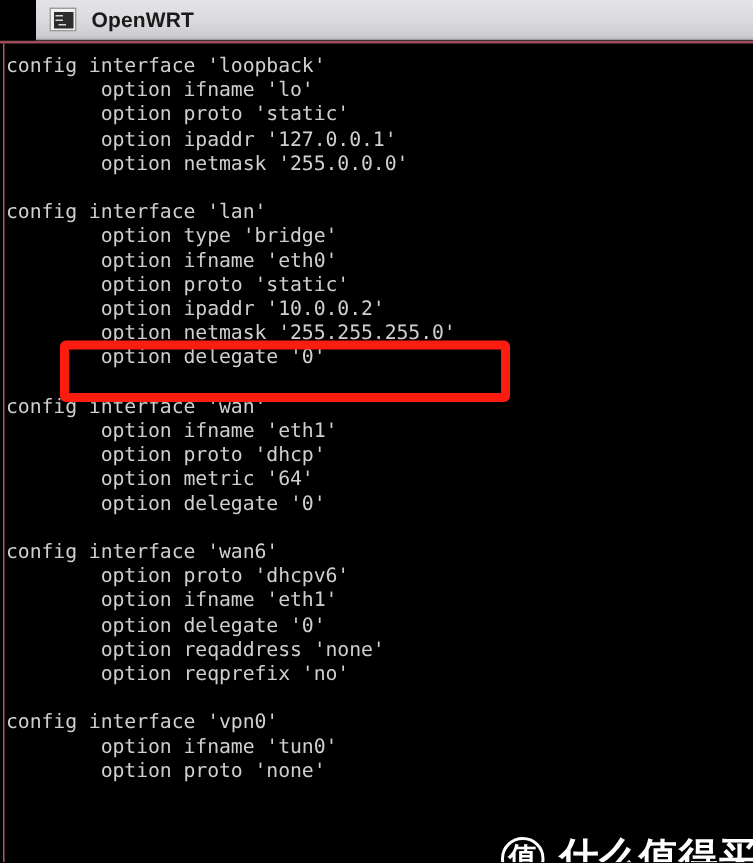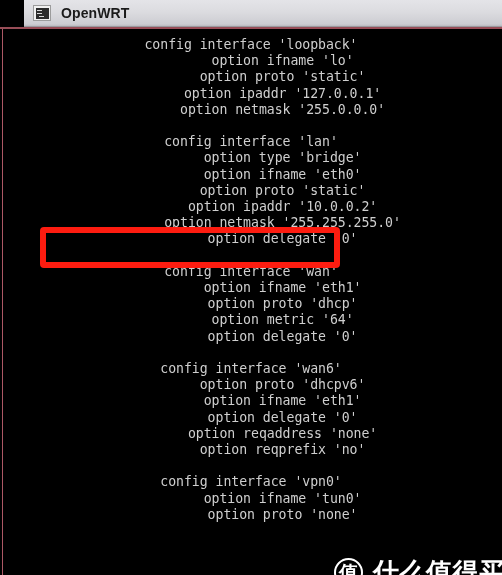--- a/index.html
+++ b/index.html
@@ -108,21 +108,20 @@
     width: 494px;
     margin: 0;
     padding: 0;
     font-family: "DejaVu Sans Mono", "Liberation Mono", monospace;
     font-size: 13.2px;
     line-height: 16.2px;
     letter-spacing: -0.05px;
     color: #cfcfcf;
     white-space: pre;
     background: transparent;
-    text-align: center;
   }
 
   
   #highlight-rect {
     position: absolute;
     left: 40px;
     top: 200px;
     width: 300px;
     height: 41px;
     border: 6px solid #fd1c10;

